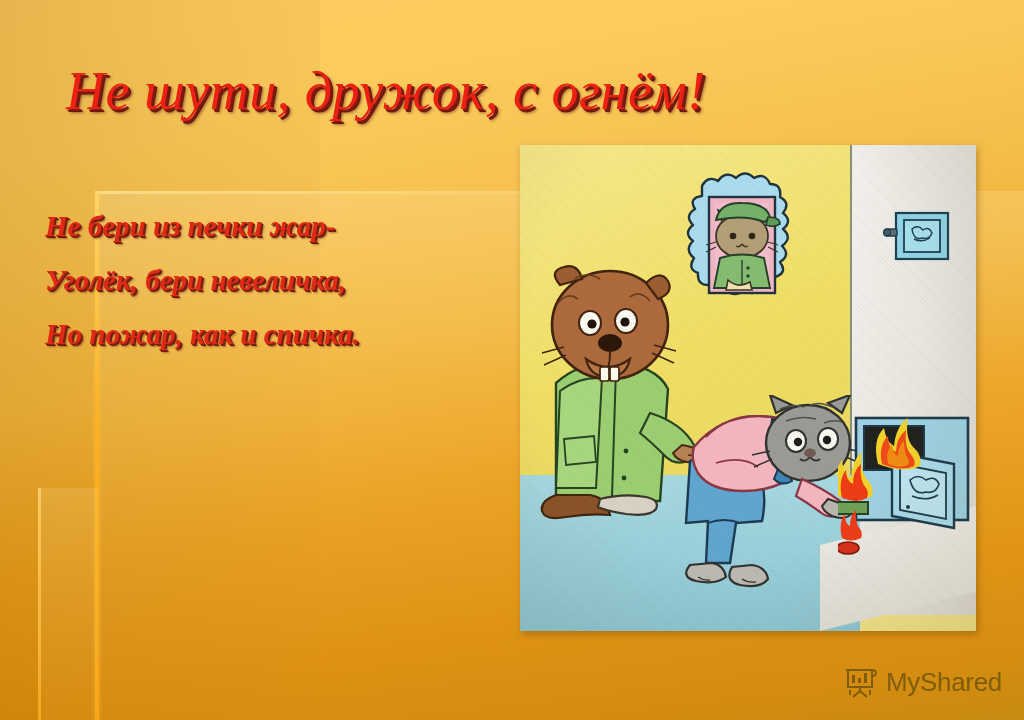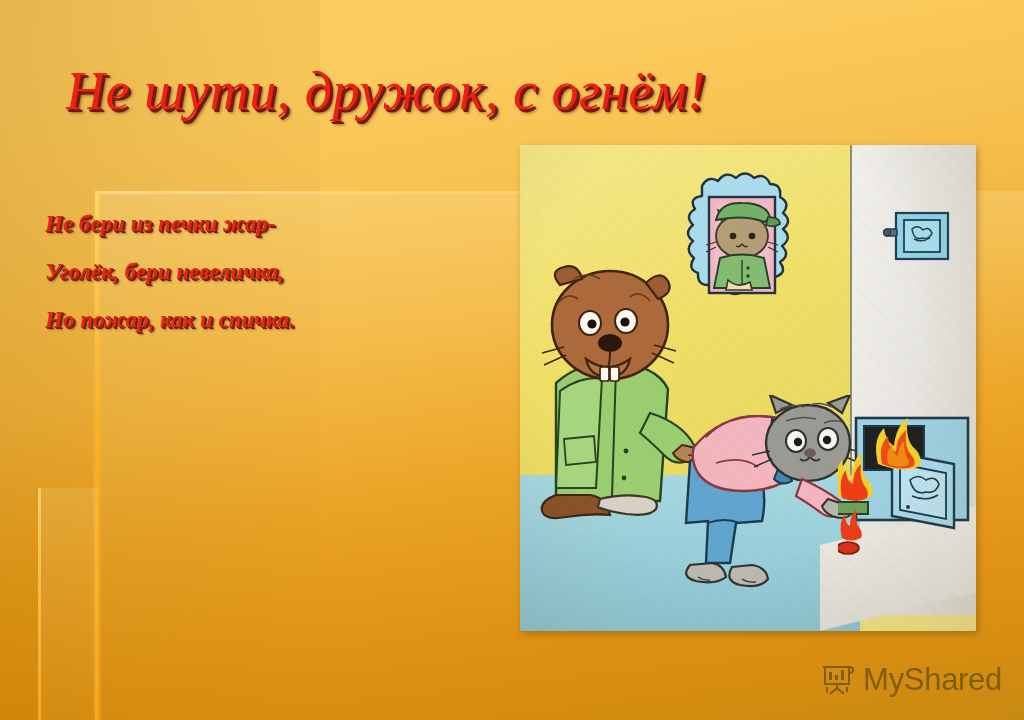--- a/index.html
+++ b/index.html
@@ -104,21 +104,21 @@
   }
 
   
   #poem {
     position: absolute;
     left: 45px;
     top: 212px;
     width: 470px;
   }
   #poem .line {
-    font-size: 23px;
+    font-size: 29px;
     font-weight: bold;
     font-style: italic;
     color: #e02a16;
     text-shadow:
        1px 1px 0 #80200f,
        2px 2px 0 #711b0d,
        3px 3px 2px rgba(80,22,10,0.45);
     line-height: 1.0;
     margin-bottom: 25px;
     white-space: nowrap;
@@ -190,21 +190,21 @@
     position: absolute;
     right: 22px;
     bottom: 22px;
     display: flex;
     align-items: center;
     gap: 9px;
     opacity: 0.92;
   }
   #watermark .wm-text {
     font-family: "Liberation Sans", sans-serif;
-    font-size: 31px;
+    font-size: 26px;
     font-weight: 500;
     color: #7a5a09;
     letter-spacing: -0.3px;
   }
   #watermark .wm-icon svg { display:block; }
 </style>
 </head>
 <body>
 
 <div id="slide">

